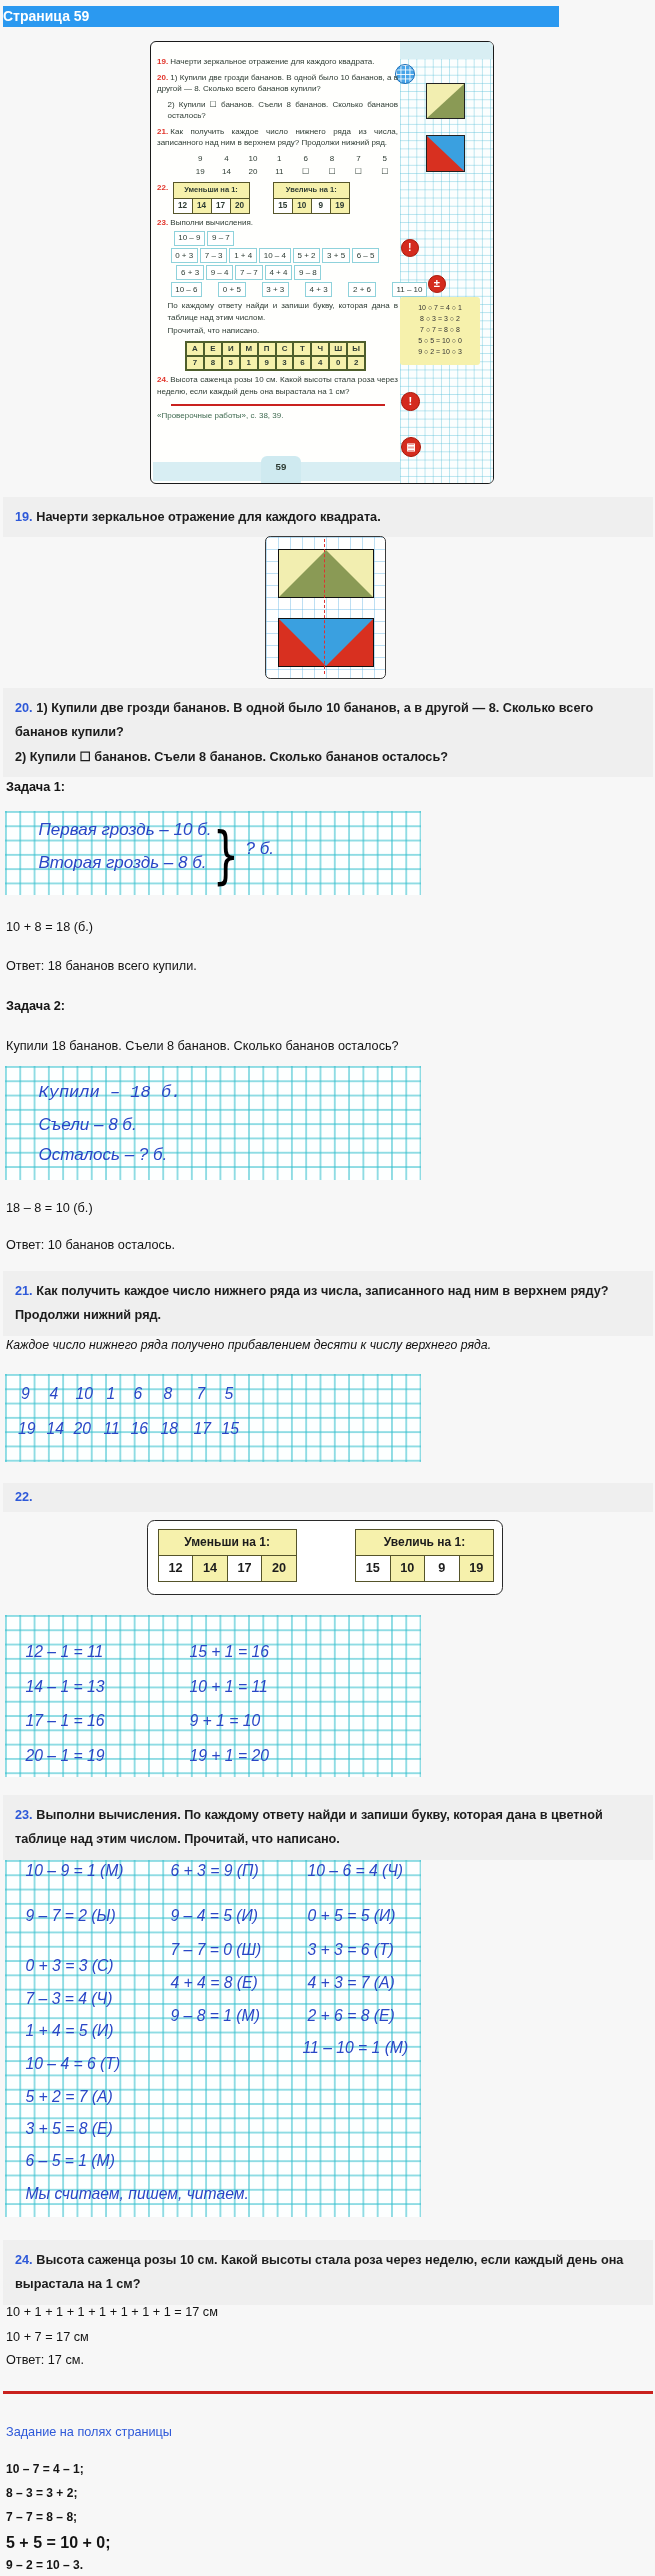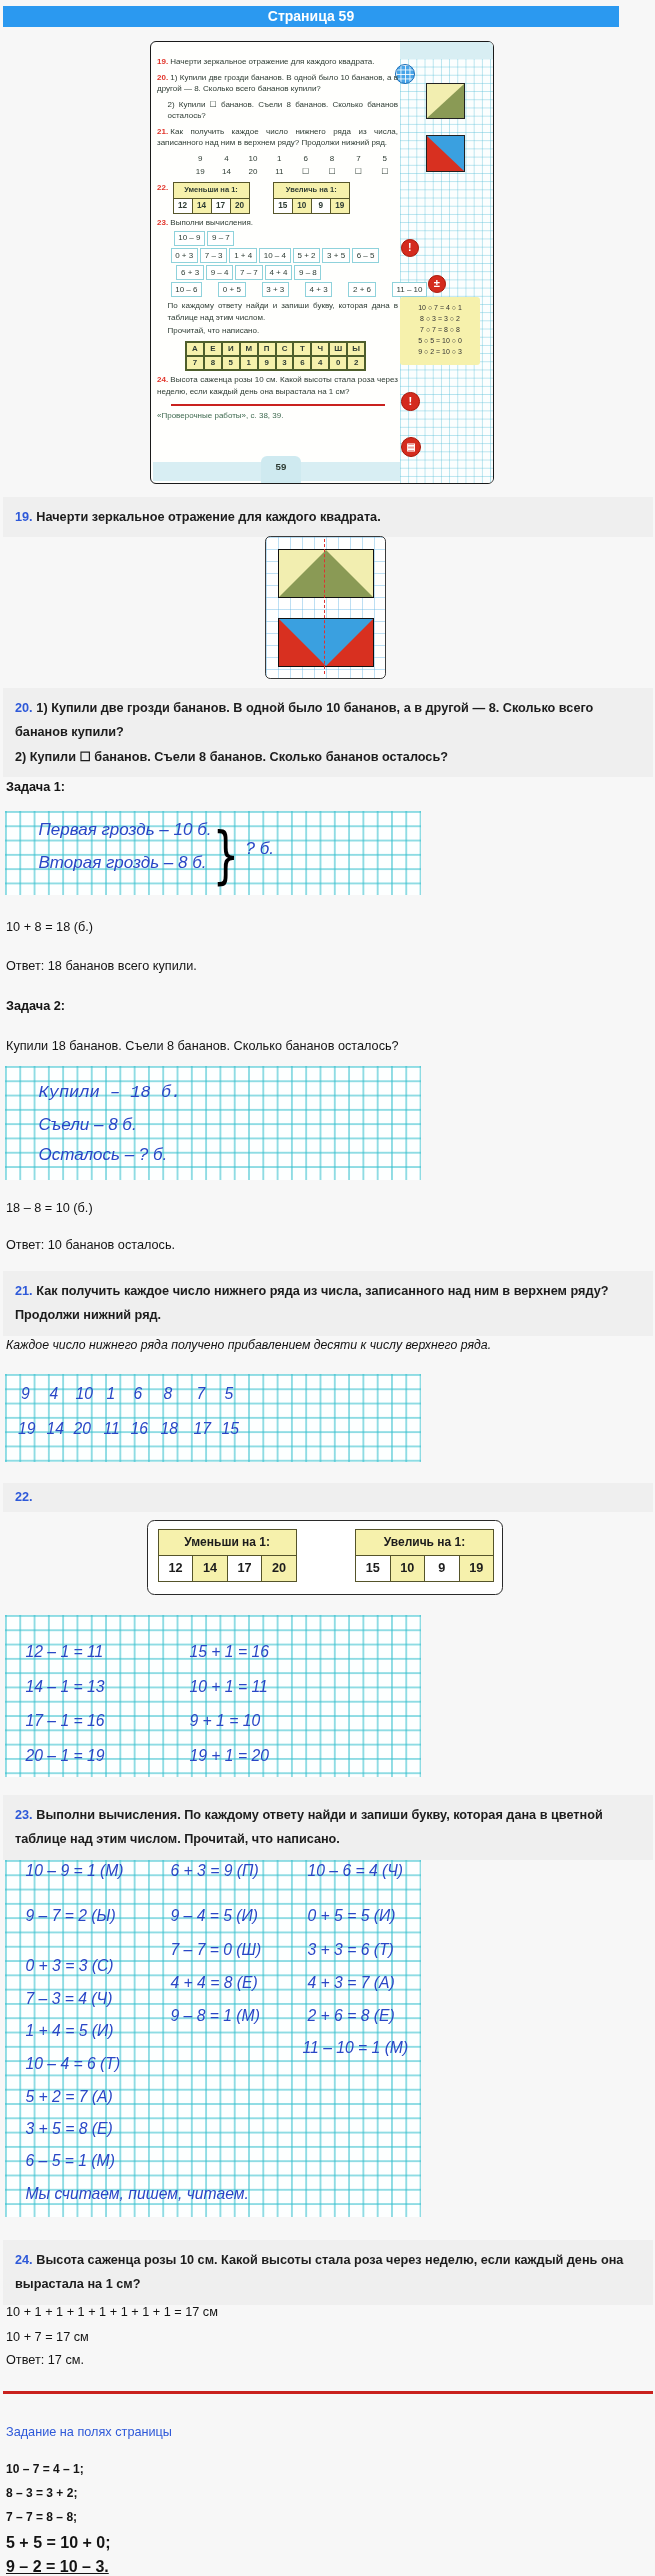--- a/index.html
+++ b/index.html
@@ -1,22 +1,22 @@
 <!DOCTYPE html>
 <html style="font-size:12px"><head>
 <meta charset="utf-8">
 <style>
   html,body{margin:0;padding:0;background:#f7f7f7;}
   #page{position:relative;width:656px;height:2576px;background:#f7f7f7;
         font-family:"Liberation Sans",sans-serif;overflow:hidden;}
   .abs{position:absolute;}
 
   
-  .header-bar{left:3px;top:6px;width:616px;height:21px;background:#2b99f0;
-              color:#fff;font-size:14px;font-weight:bold;text-align:center;line-height:21px;}
+  .header-bar{left:3px;top:6px;width:556px;height:21px;background:#2b99f0;
+              color:#fff;font-size:14px;font-weight:bold;text-align:left;line-height:21px;}
   .task-bar{left:3px;width:626px;background:#efefef;color:#1c1c1c;
             font-size:12.7px;font-weight:bold;line-height:1.95;padding:7.5px 12px;}
   .tnum{color:#2e59d9;margin-right:3.7px;}
   .plain{position:absolute;left:6px;font-size:12.7px;color:#141414;white-space:nowrap;}
   .plain.b{font-weight:bold;}
   .ital{font-style:italic;font-size:12.3px;color:#111;}
   .blue-head{color:#2e59d9;font-size:12.7px;}
   .redrule{left:3px;width:650px;height:3px;background:#c9211e;}
 
   
@@ -379,16 +379,16 @@
   <div class="plain" style="top:2305px;">10 + 1 + 1 + 1 + 1 + 1 + 1 + 1 = 17 см</div>
   <div class="plain" style="top:2330px;">10 + 7 = 17 см</div>
   <div class="plain" style="top:2353px;">Ответ: 17 см.</div>
 
   <div class="abs redrule" style="top:2391px;"></div>
   <div class="plain blue-head" style="top:2425px;">Задание на полях страницы</div>
   <div class="plain b" style="top:2462px;font-size:12px;">10 – 7 = 4 – 1;</div>
   <div class="plain b" style="top:2486px;font-size:12px;">8 – 3 = 3 + 2;</div>
   <div class="plain b" style="top:2510px;font-size:12px;">7 – 7 = 8 – 8;</div>
   <div class="plain b" style="top:2534px;font-size:16px;">5 + 5 = 10 + 0;</div>
-  <div class="plain b" style="top:2558px;font-size:16px;text-decoration:underline;">9 – 2 = 10 – 3.</div>
+  <div class="plain b" style="top:2558px;font-size:12px;">9 – 2 = 10 – 3.</div>
 
 </div>
 
 
 </body></html>

